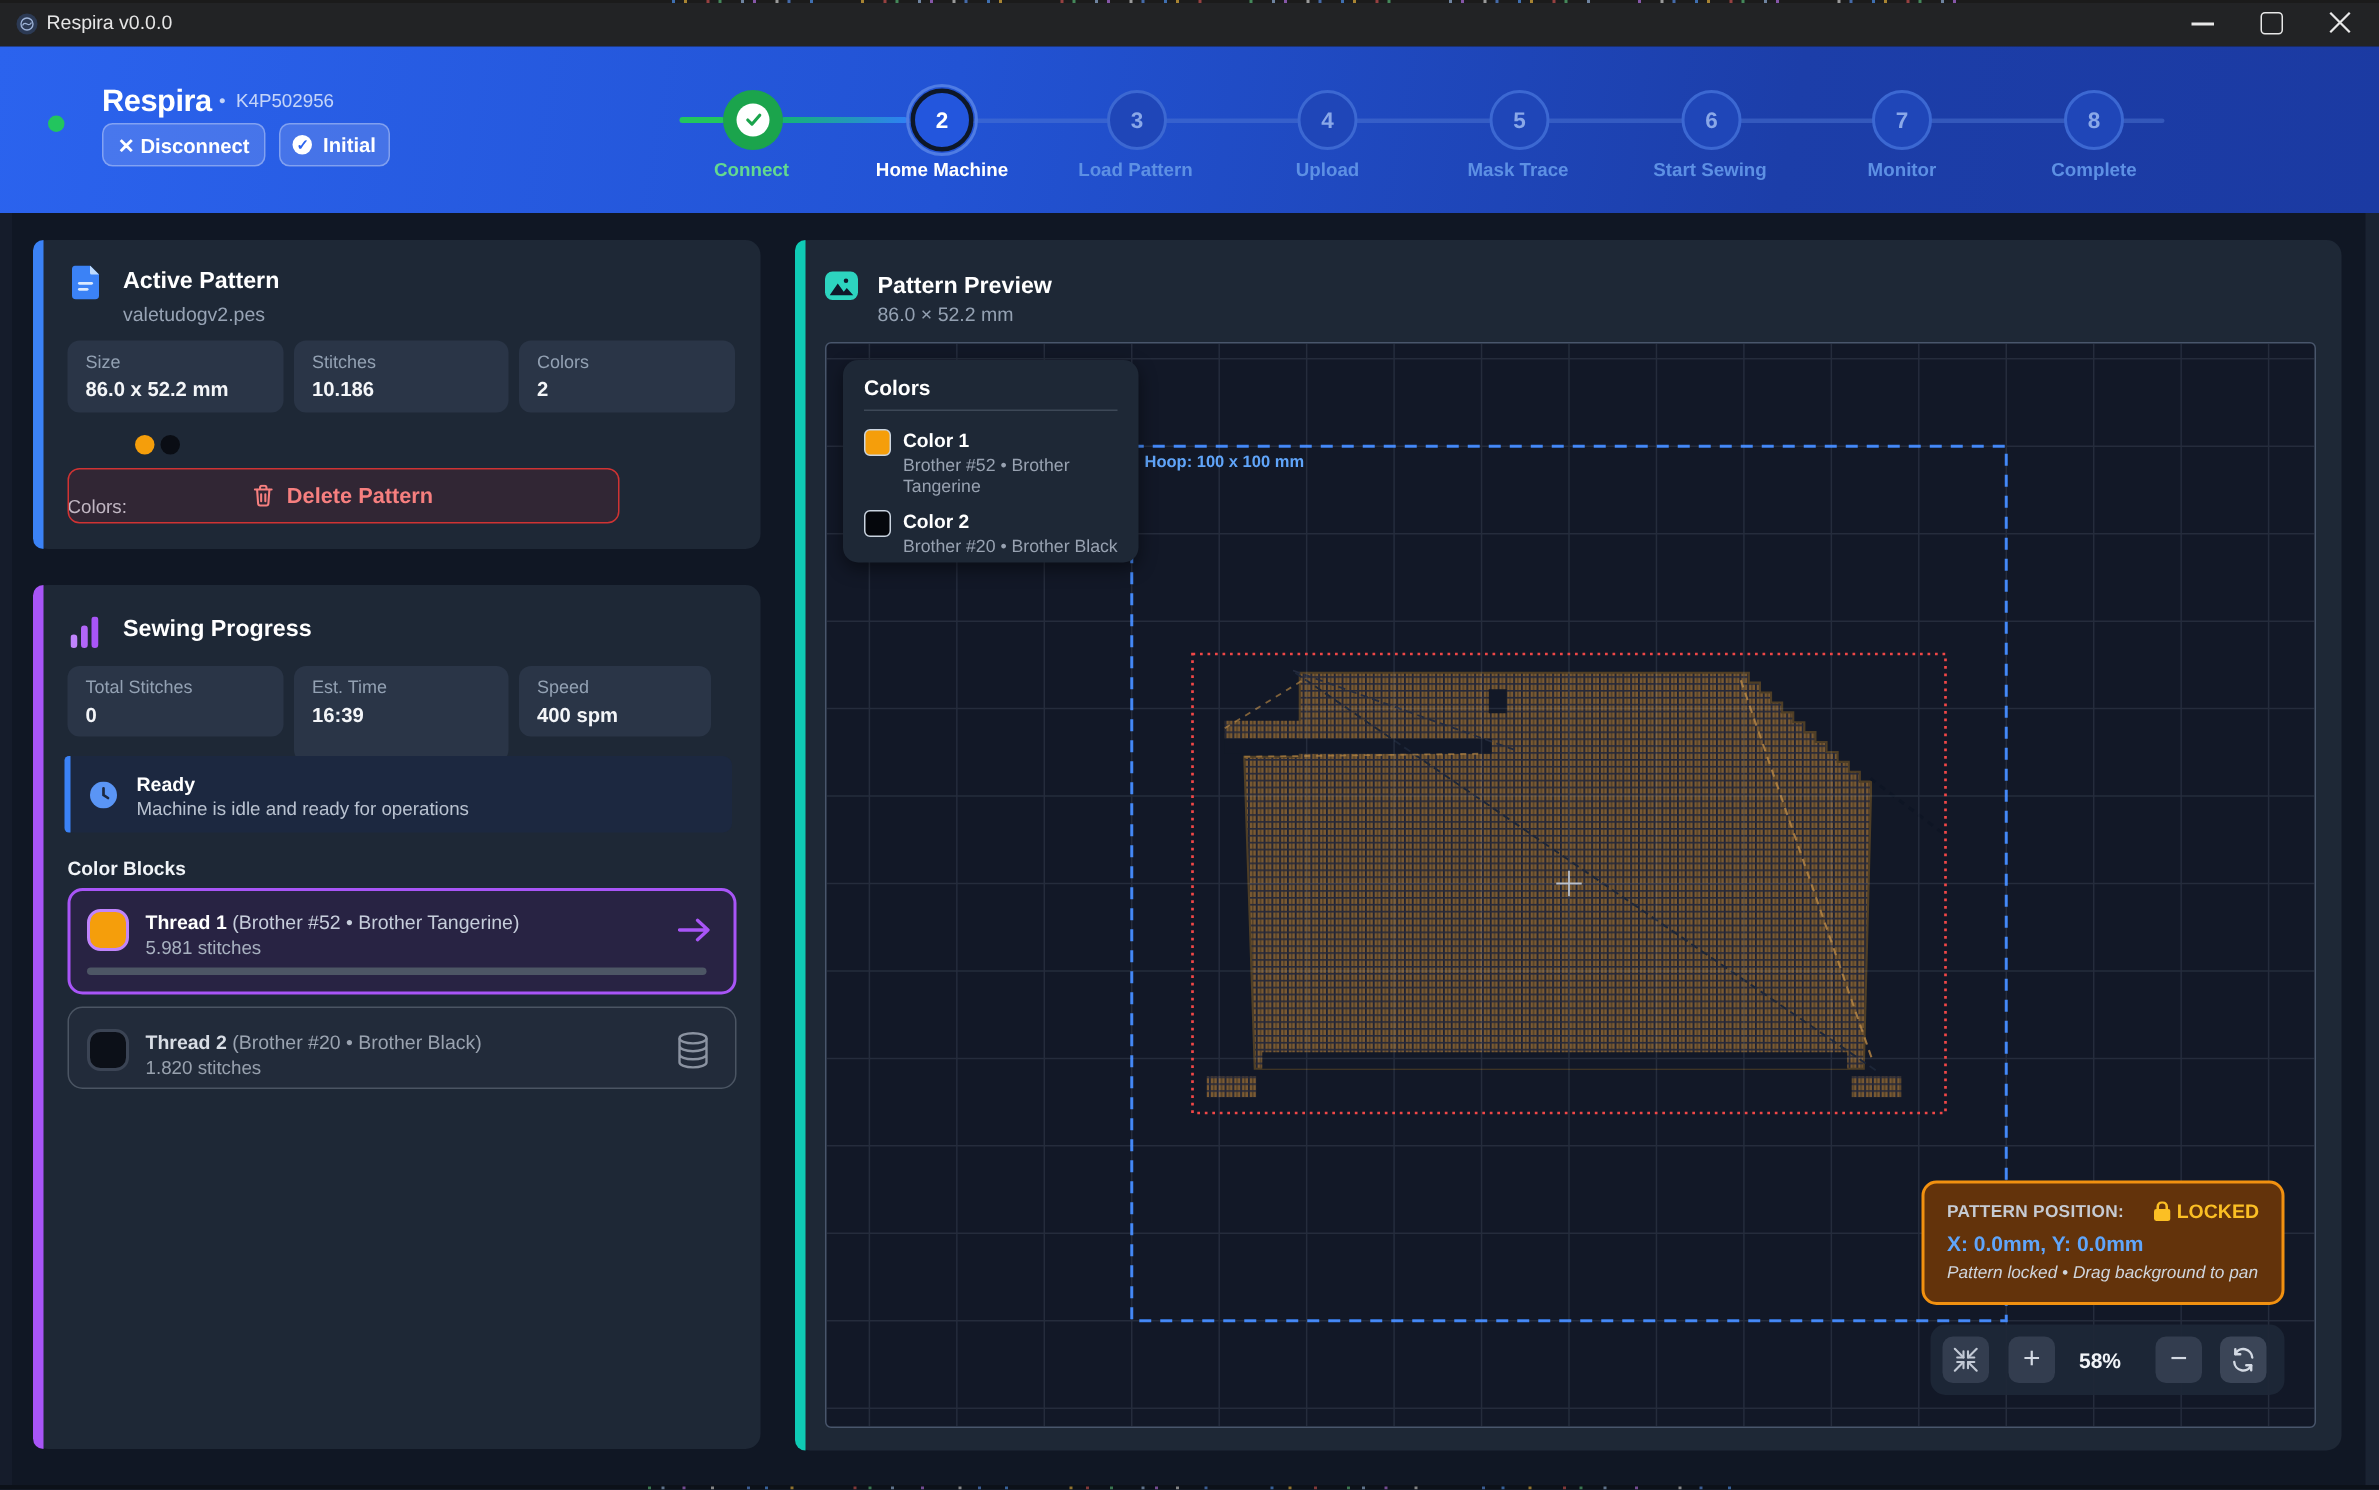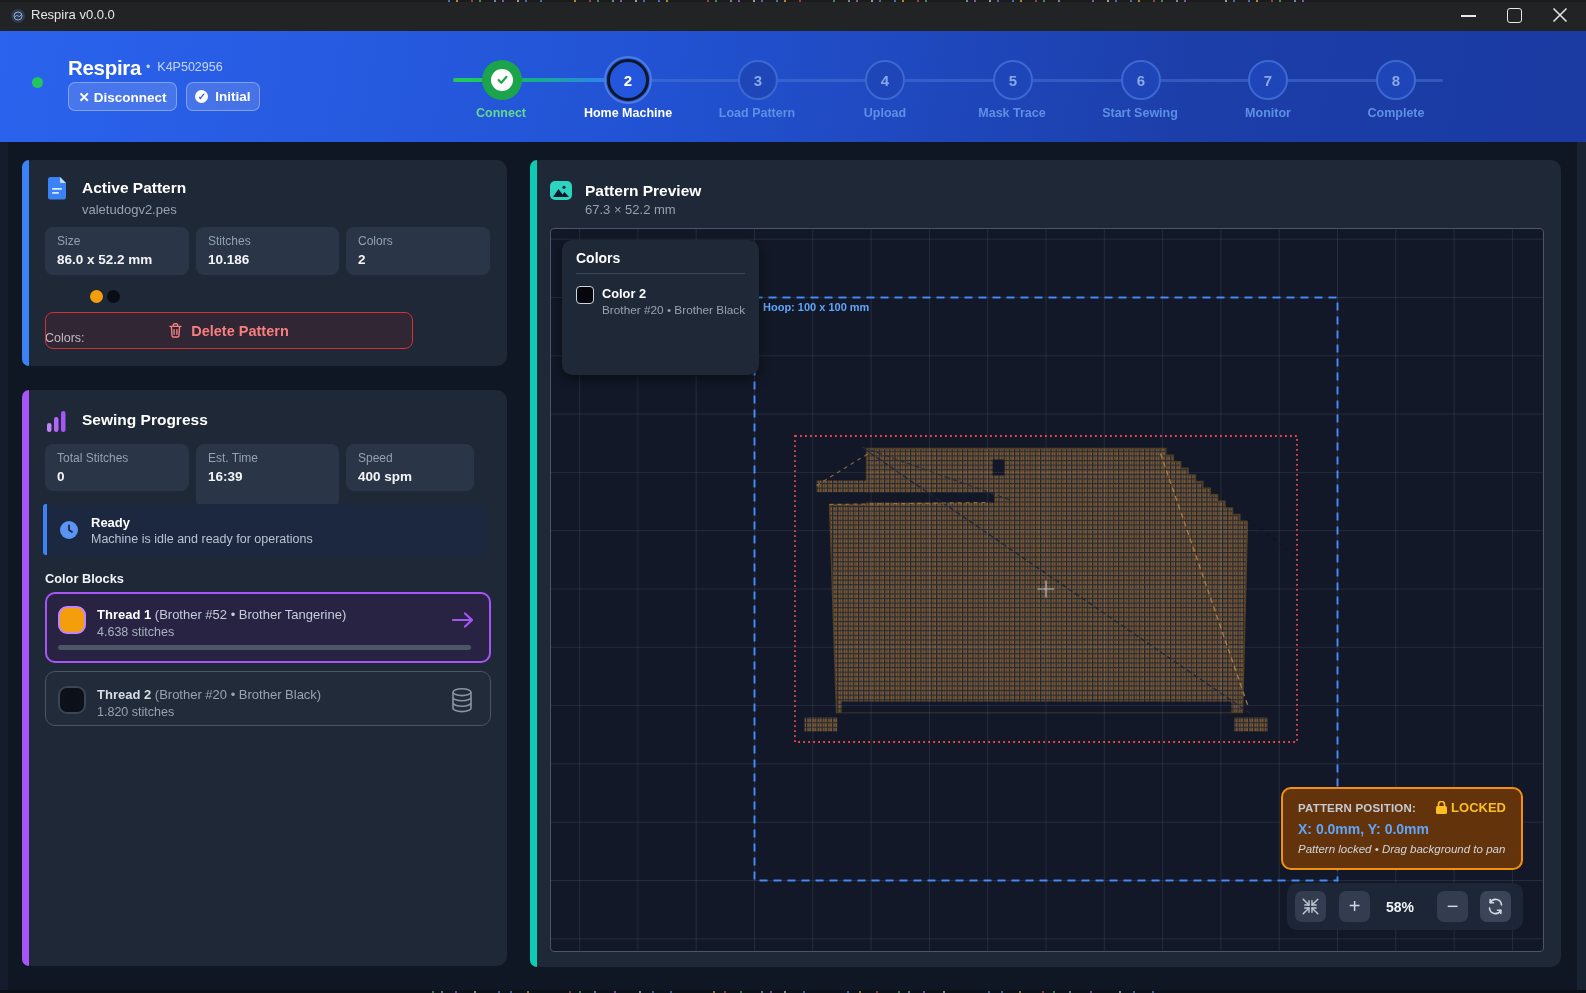--- a/index.html
+++ b/index.html
@@ -160,21 +160,21 @@
   <path d="M9 4.5 V9 L12 11" stroke="#1c2840" stroke-width="1.8" fill="none" stroke-linecap="round"></path>
 </svg>
 <div class="abs" style="left:91px;top:515px;color:#fff;font-size:13px;font-weight:bold;">Ready</div>
 <div class="abs" style="left:91px;top:532px;color:#b9c2d0;font-size:12.5px;">Machine is idle and ready for operations</div>
 
 <div class="abs" style="left:45px;top:571px;color:#f1f4f8;font-size:12.8px;font-weight:bold;">Color Blocks</div>
 
 <div class="abs" style="left:45px;top:592px;width:446px;height:71px;border:2px solid #a855f7;border-radius:10px;background:#282343;"></div>
 <div class="abs" style="left:58px;top:606px;width:28px;height:28px;border-radius:9px;background:#f59e0b;border:2px solid #c084fc;"></div>
 <div class="abs" style="left:97px;top:607px;font-size:13px;color:#c6cddb;"><b style="color:#fff;">Thread 1</b> (Brother #52 • Brother Tangerine)</div>
-<div class="abs" style="left:97px;top:625px;font-size:12.5px;color:#a8b1c0;">4.638 stitches</div>
+<div class="abs" style="left:97px;top:625px;font-size:12.5px;color:#a8b1c0;">5.981 stitches</div>
 <svg class="abs" style="left:452px;top:611px;" width="22" height="18" viewBox="0 0 22 18">
     <path d="M1 9 H19 M13 2.5 L20 9 L13 15.5" stroke="#a855f7" stroke-width="2.2" fill="none" stroke-linecap="round" stroke-linejoin="round"></path>
   </svg>
 <div class="abs" style="left:58px;top:645px;width:413px;height:5px;border-radius:3px;background:#4d5665;"></div>
 
 <div class="abs" style="left:45px;top:671px;width:446px;height:55px;border:1.5px solid #4b5563;border-radius:10px;background:#222b3a;"></div>
 <div class="abs" style="left:58px;top:686px;width:28px;height:28px;border-radius:9px;background:#0c1018;border:2px solid #3b4454;"></div>
 <div class="abs" style="left:97px;top:687px;font-size:13px;color:#9aa3b0;"><b style="color:#d8dde5;">Thread 2</b> (Brother #20 • Brother Black)</div>
 <div class="abs" style="left:97px;top:705px;font-size:12.5px;color:#98a1ae;">1.820 stitches</div>
 <svg class="abs" style="left:451px;top:688px;" width="22" height="25" viewBox="0 0 22 25">
@@ -183,21 +183,21 @@
 </svg>
 
 <div class="abs card" style="left:530px;top:160px;width:1031px;height:807px;"></div>
 <div class="abs accent" style="left:530px;top:160px;width:7px;height:807px;background:#0fcbb5;"></div>
 <div class="abs" style="left:550px;top:181px;width:22px;height:19px;border-radius:5px;background:#2dd4bf;"></div>
 <svg class="abs" style="left:553px;top:184px;" width="16" height="13" viewBox="0 0 16 13">
   <circle cx="11" cy="3.2" r="1.5" fill="#0f172a"></circle>
   <path d="M0 13 L5.5 5 L9.5 10.5 L11.5 8 L16 13 Z" fill="#0f172a"></path>
 </svg>
 <div class="abs" style="left:585px;top:182px;color:#fff;font-size:15.5px;font-weight:bold;">Pattern Preview</div>
-<div class="abs" style="left:585px;top:202px;color:#94a1b2;font-size:13px;">67.3 × 52.2 mm</div>
+<div class="abs" style="left:585px;top:202px;color:#94a1b2;font-size:13px;">86.0 × 52.2 mm</div>
 
 <div id="canvas" class="abs" style="left:550px;top:228px;width:994px;height:724px;background:#121827;border:1px solid #49566c;border-radius:4px;overflow:hidden;">
 <svg width="992" height="722" viewBox="551 229 992 722">
 <defs>
 <pattern id="st" width="5.2" height="4.6" patternUnits="userSpaceOnUse">
   <rect width="5.2" height="4.6" fill="#7a5a33"></rect>
   <rect x="0" width="1.2" height="4.6" fill="#1e2233"></rect>
   <rect x="2.7" width="0.9" height="4.6" fill="#4a3b27"></rect>
   <rect width="5.2" height="1.1" fill="#272939"></rect>
 </pattern>
@@ -221,20 +221,27 @@
 </g>
 <path d="M579.6 229 V951 M637.9 229 V951 M696.2 229 V951 M754.5 229 V951 M812.8 229 V951 M871.1 229 V951 M929.4 229 V951 M987.7 229 V951 M1046.0 229 V951 M1104.3 229 V951 M1162.6 229 V951 M1220.9 229 V951 M1279.2 229 V951 M1337.5 229 V951 M1395.8 229 V951 M1454.1 229 V951 M1512.4 229 V951 M551 239.2 H1543 M551 297.5 H1543 M551 355.8 H1543 M551 414.1 H1543 M551 472.4 H1543 M551 530.7 H1543 M551 589.0 H1543 M551 647.3 H1543 M551 705.6 H1543 M551 763.9 H1543 M551 822.2 H1543 M551 880.5 H1543 M551 938.8 H1543" stroke="rgba(190,205,235,0.11)" stroke-width="1"></path>
 <rect x="795" y="436" width="502" height="306" fill="none" stroke="#f04747" stroke-width="1.8" stroke-dasharray="1.8 3.2"></rect>
 <path d="M1037.5 589 H1054.5 M1046 580.5 V597.5" stroke="#b9c0cc" stroke-width="1.2"></path>
 </svg>
 </div>
 
 <div class="abs" style="left:562px;top:240px;width:197px;height:135px;background:#1e2836;border-radius:10px;box-shadow:0 4px 12px rgba(0,0,0,0.45);padding:10px 14px;overflow:hidden;">
   <div style="color:#fff;font-size:14px;font-weight:bold;">Colors</div>
   <div style="height:1px;background:#3d4857;margin:7px 0 12px 0;"></div>
+  <div style="display:flex;gap:8px;">
+    <div style="width:18px;height:18px;border-radius:4px;background:#f59e0b;border:1px solid #cbd5e1;flex:none;"></div>
+    <div>
+        <div style="color:#fff;font-size:12.8px;font-weight:bold;">Color 1</div>
+      <div style="color:#98a2b1;font-size:11.8px;line-height:14px;margin-top:2px;">Brother #52 • Brother<br>Tangerine</div>
+      </div>
+  </div>
   <div style="display:flex;gap:8px;margin-top:9px;">
     <div style="width:18px;height:18px;border-radius:4px;background:#05070c;border:1px solid #cbd5e1;flex:none;"></div>
     <div>
         <div style="color:#fff;font-size:12.8px;font-weight:bold;">Color 2</div>
       <div style="color:#98a2b1;font-size:11.8px;line-height:14px;margin-top:2px;white-space:nowrap;">Brother #20 • Brother Black</div>
       </div>
   </div>
 </div>
 
 <div class="abs" style="left:1281px;top:787px;width:242px;height:83px;background:#63330b;border:2px solid #f29110;border-radius:10px;padding:11px 15px;">

